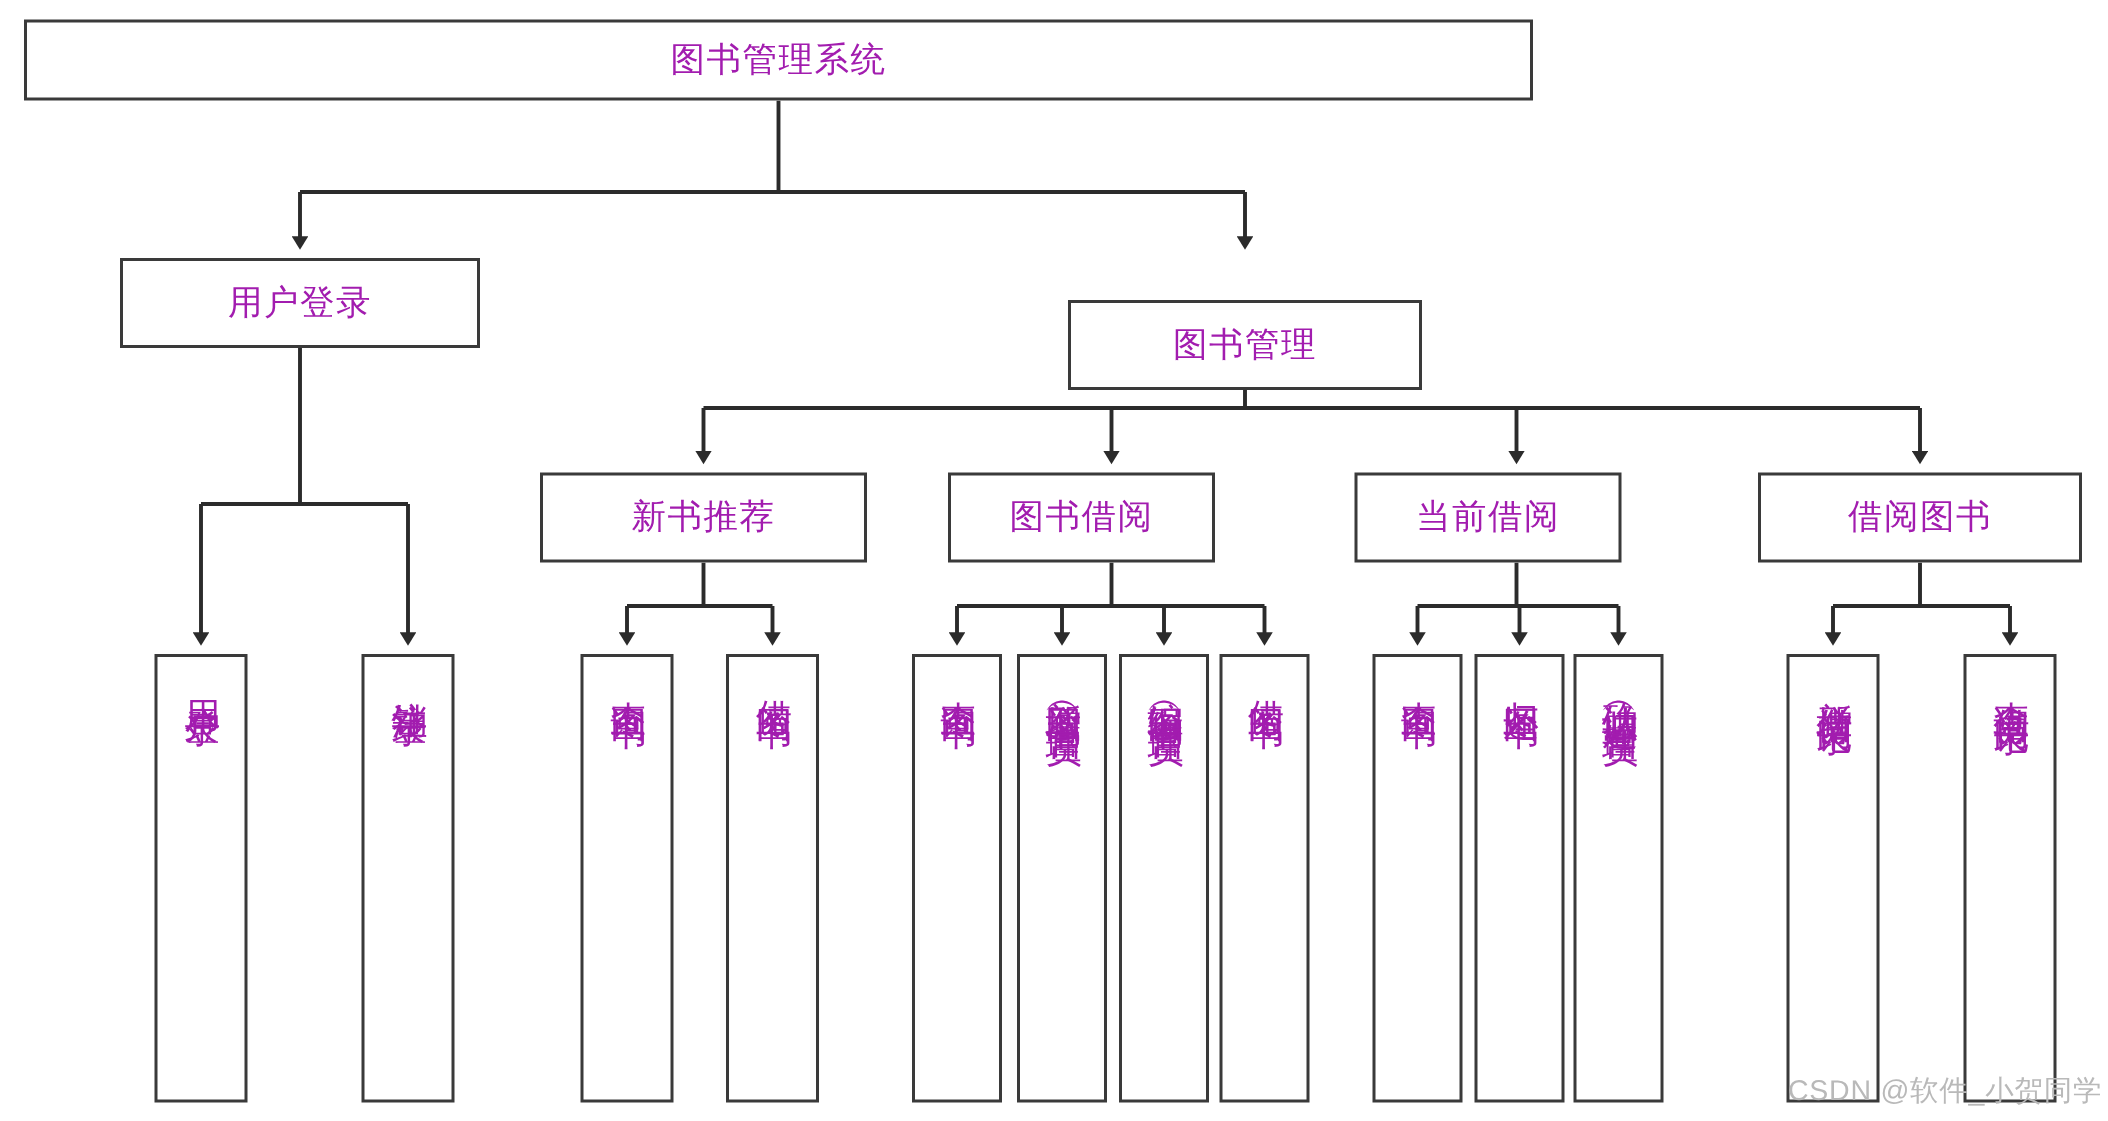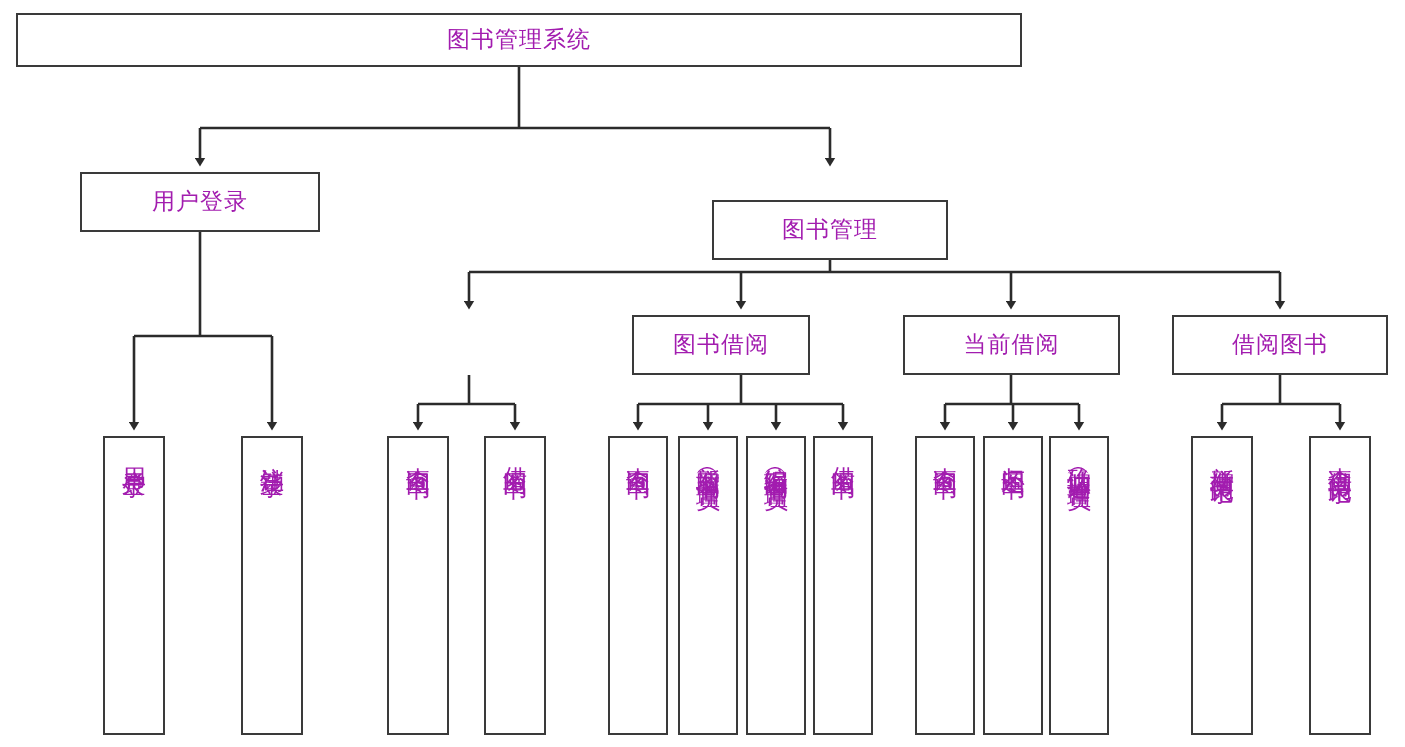--- a/index.html
+++ b/index.html
@@ -118,24 +118,27 @@
     <span class="lbl">图书管理系统</span>
   </div>
 
   <div class="node horiz lvl2" style="left: 80px; top: 172px; width: 240px; height: 60px;">
     <span class="lbl">用户登录</span>
   </div>
   <div class="node horiz lvl2" style="left: 712px; top: 172px; width: 236px; height: 60px; margin-top: 28px;">
     <span class="lbl">图书管理</span>
   </div>
 
+  <div class="node horiz lvl3" style="left: 360px; top: 315px; width: 218px; height: 60px;">
+    <span class="lbl">新书推荐</span>
+  </div>
   <div class="node horiz lvl3" style="left: 632px; top: 315px; width: 178px; height: 60px;">
     <span class="lbl">图书借阅</span>
   </div>
-  <div class="node horiz lvl3" style="left: 903px; top: 315px; width: 217px; height: 60px;">
+  <div class="node horiz lvl3" style="left: 903px; top: 315px; width: 178px; height: 60px;">
     <span class="lbl">当前借阅</span>
   </div>
   <div class="node horiz lvl3" style="left: 1172px; top: 315px; width: 216px; height: 60px;">
     <span class="lbl">借阅图书</span>
   </div>
 
   <div class="node vert leaf" style="left: 103px; top: 436px; width: 62px; height: 299px;">
     <span class="lbl">用户登录</span>
   </div>
   <div class="node vert leaf" style="left: 241px; top: 436px; width: 62px; height: 299px;">
@@ -168,14 +171,15 @@
   <div class="node vert leaf" style="left: 1049px; top: 436px; width: 60px; height: 299px;">
     <span class="lbl">确认归还（管理员）</span>
   </div>
   <div class="node vert leaf" style="left: 1191px; top: 436px; width: 62px; height: 299px;">
     <span class="lbl">新增借阅记录</span>
   </div>
   <div class="node vert leaf" style="left: 1309px; top: 436px; width: 62px; height: 299px;">
     <span class="lbl">查询借阅记录</span>
   </div>
 
+  <div class="watermark">CSDN @软件_小贺同学</div>
 
 </div>
 
 </body></html>

